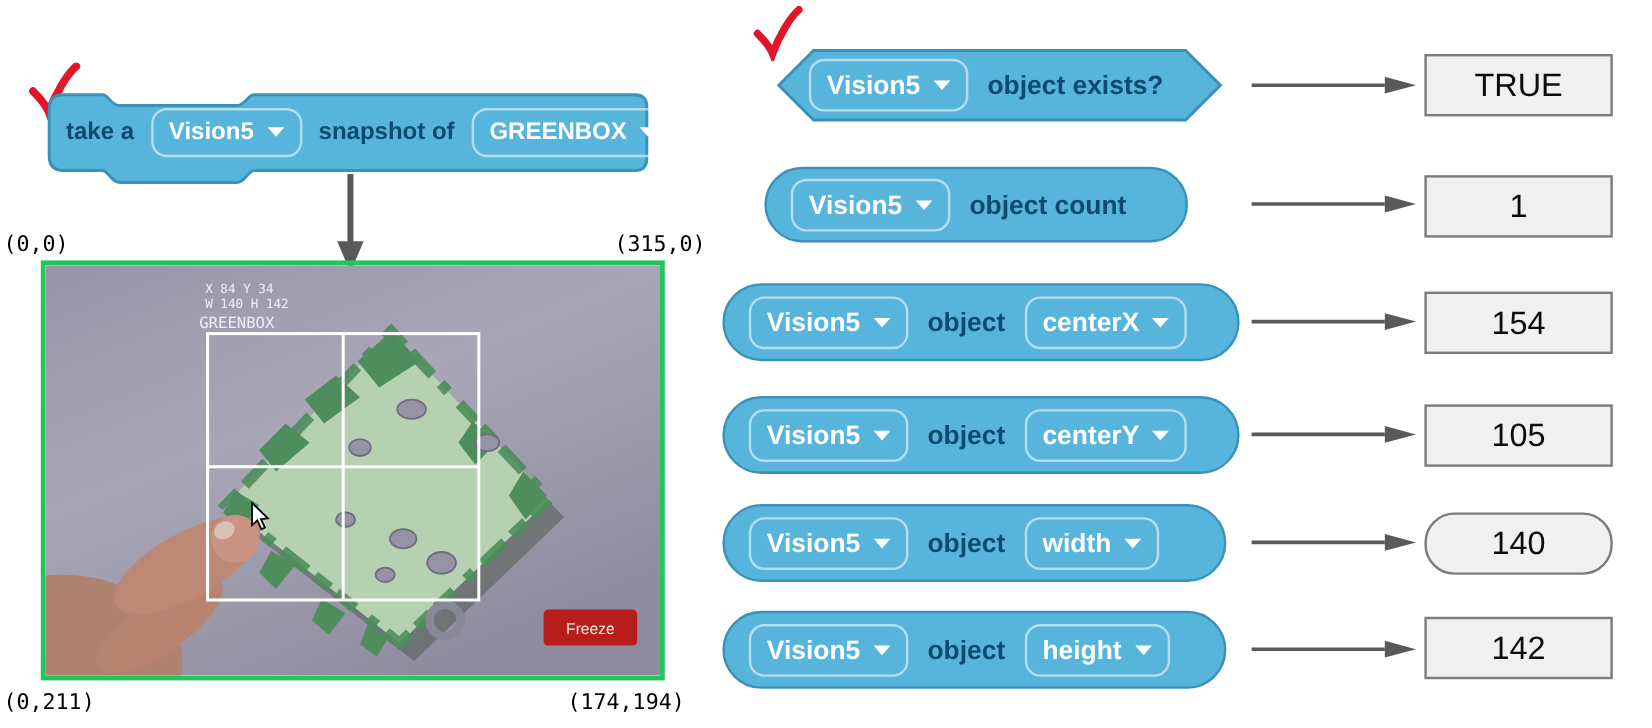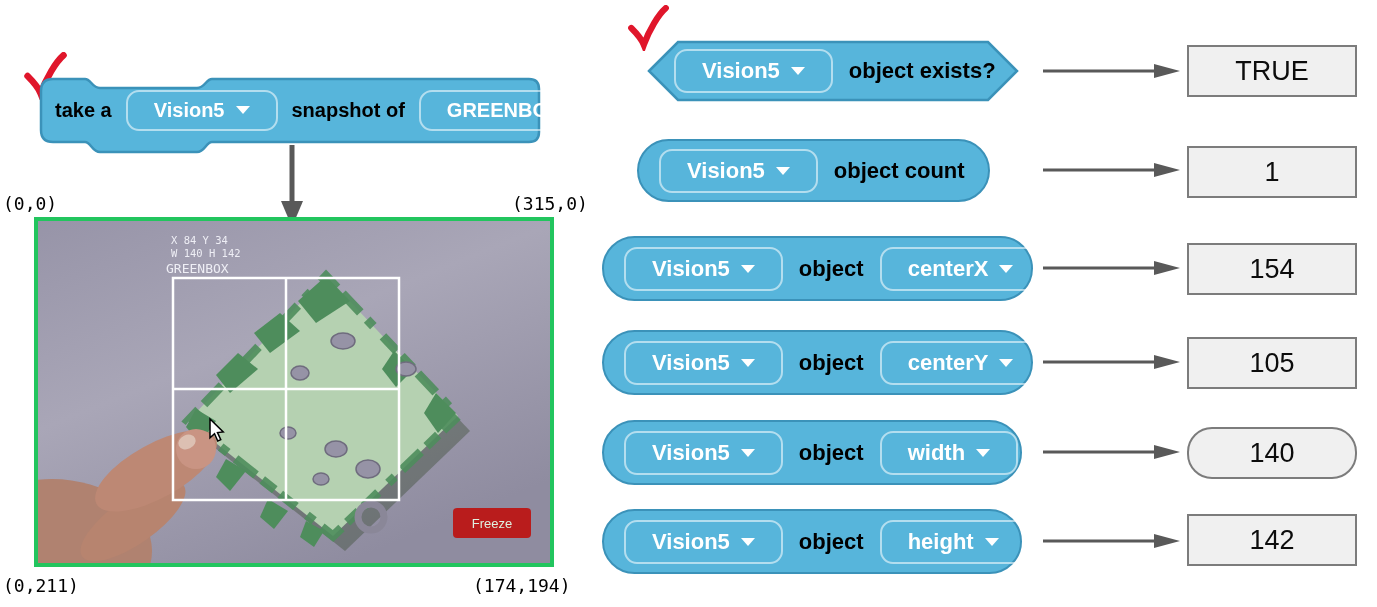--- a/index.html
+++ b/index.html
@@ -3,31 +3,31 @@
 <meta charset="utf-8">
 <style>
   html,body{margin:0;padding:0;background:#fff;}
   .stage{position:relative;width:1377px;height:607px;background:#ffffff;
          font-family:"Liberation Sans",sans-serif;overflow:hidden;}
 
   
   .block-fill{fill:#57b5db;stroke:#3b92b9;stroke-width:2.5;}
   .pill{position:absolute;background:#57b5db;border:2.5px solid #3b92b9;border-radius:34px;
         display:flex;align-items:center;gap:16px;padding:0 20px;box-sizing:border-box;cursor:grab;}
-  .blocktext{color:#000000;font-weight:bold;font-size:22px;white-space:nowrap;text-align:right;}
+  .blocktext{color:#0c4a6e;font-weight:bold;font-size:22px;white-space:nowrap;text-align:right;}
   .dd{display:inline-flex;align-items:center;gap:11px;border:2px solid rgba(255,255,255,.55);
-      border-radius:13px;padding:7px 26px;color:#fff;font-weight:bold;font-size:22px;
+      border-radius:13px;padding:7px 13px;color:#fff;font-weight:bold;font-size:22px;
       white-space:nowrap;cursor:pointer;background:transparent;}
   .caret{width:0;height:0;border-left:7px solid transparent;border-right:7px solid transparent;
          border-top:8px solid #fff;display:inline-block;}
   .stack-content{position:absolute;display:flex;align-items:center;gap:14px;}
   .stack-content .blocktext,.stack-content .dd{font-size:20px;}
 
   
-  .resultbox{position:absolute;left:1187px;width:170px;height:52px;background:#f0f0f0;
+  .resultbox{position:absolute;left:1187px;width:157px;height:52px;background:#f0f0f0;
              border:2px solid #7c7c7c;display:flex;align-items:center;justify-content:center;
              font-size:27px;color:#0c0c0c;box-sizing:border-box;}
   .harrow{position:absolute;}
   .checkmark{position:absolute;}
 
   
   .coord{position:absolute;font-family:"DejaVu Sans Mono",monospace;font-size:18px;color:#000;}
 
   
   .photo{position:absolute;left:34px;top:217px;width:512px;height:342px;

